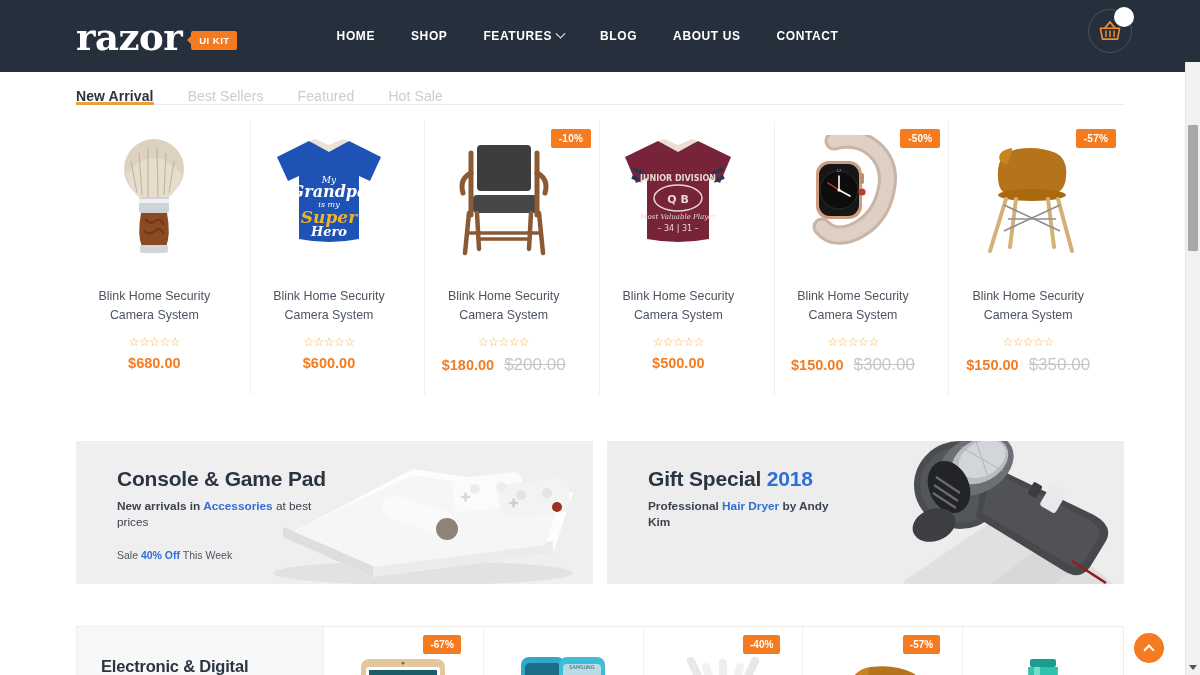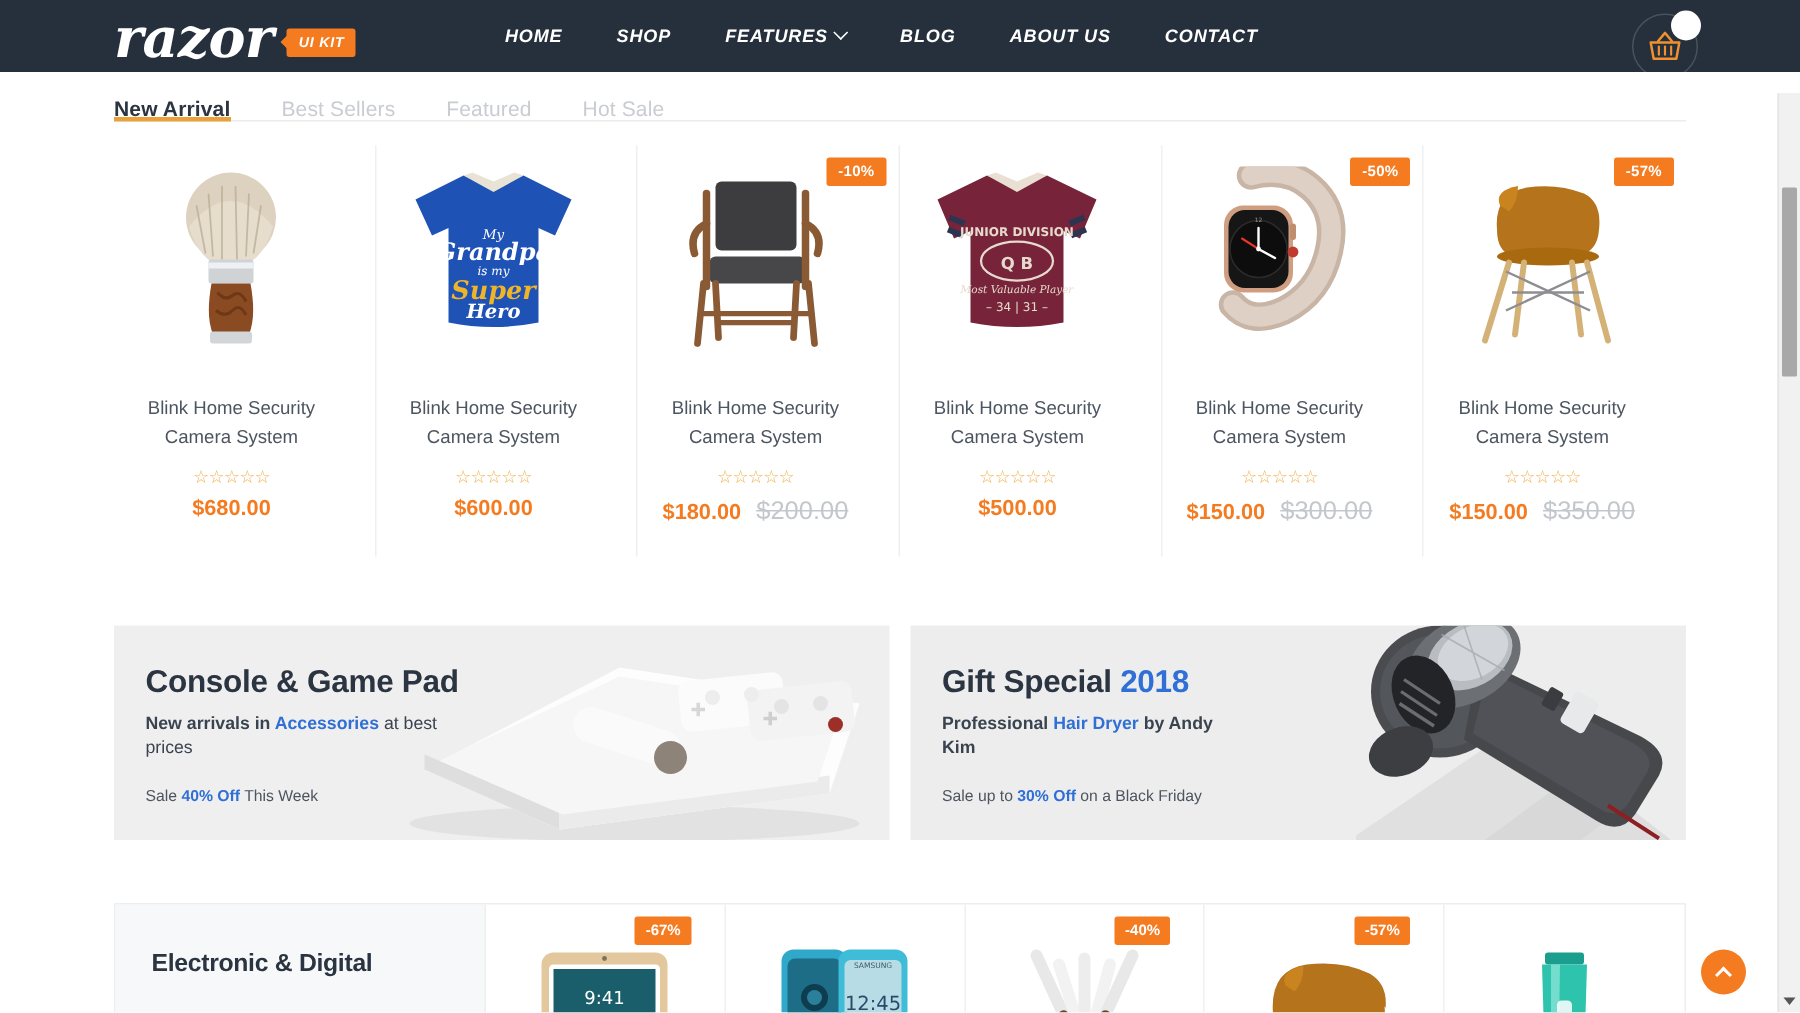--- a/index.html
+++ b/index.html
@@ -8,26 +8,25 @@
     overflow: hidden;
     background: #ffffff;
     font-family: "Liberation Sans", sans-serif;
     -webkit-font-smoothing: antialiased;
   }
   .page { position: relative; width: 1200px; height: 675px; background:#fff; overflow:hidden; }
 
   
   .header {
     position: relative;
-    height: 48px;
+    height: 72px;
     background: #26303d;
     display: flex;
     align-items: center;
     padding: 0 0 0 76px;
-    font-style: italic;
   }
   .brand { display:flex; align-items:center; gap:6px; }
   .brand-word {
     font-family: "DejaVu Serif", serif;
     font-size: 37px;
     font-weight: 700;
     color: #ffffff;
     letter-spacing: -0.5px;
     line-height: 1;
     position: relative;
@@ -156,21 +155,21 @@
     grid-template-columns: 1fr 1fr;
     gap: 14px;
     padding: 0 76px;
     margin-top: 46px;
   }
   .promo {
     position:relative;
     height: 143px;
     background: #efefef;
     overflow:hidden;
-    padding: 26px 0 0 21px;
+    padding: 26px 0 0 41px;
   }
   .promo.right { background:#ededed; }
   .promo-title {
     font-size: 21px;
     font-weight:700;
     color:#2b3441;
     letter-spacing:-0.2px;
     position:relative; z-index:2;
   }
   .promo-title .hl { color:#2f6fd6; }
@@ -467,23 +466,20 @@
       </svg>
     </div>
 
     <div class="promo right">
       <div class="promo-title">
         <span>Gift Special </span><span class="hl">2018</span>
       </div>
       <div class="promo-sub">
         <span>Professional </span><span class="hl">Hair Dryer</span><span> by Andy Kim</span>
       </div>
-      <div class="promo-note">
-        <span>Sale up to </span><span class="hl">30% Off</span><span> on a Black Friday</span>
-      </div>
       <svg class="promo-art" width="370" height="143" viewBox="0 0 370 143">
         <path d="M150 140 L250 72 L330 120 L300 143 L150 143 Z" fill="#d9d9d9" opacity=".65"></path>
         <path d="M236 143 L300 96 L360 143 Z" fill="#cfcfcf" opacity=".5"></path>
         <ellipse cx="206" cy="44" rx="46" ry="44" fill="#4a4c50"></ellipse>
         <ellipse cx="206" cy="44" rx="40" ry="38" fill="#53565a"></ellipse>
         <path d="M232 22 L340 74 Q360 85 352 100 L336 126 Q326 140 310 130 L222 76 Z" fill="#46484c"></path>
         <path d="M238 30 L334 78 Q350 87 344 98 L332 118 Q324 130 312 122 L228 72 Z" fill="#505257"></path>
         <ellipse cx="222" cy="24" rx="40" ry="28" fill="#6c6f74" transform="rotate(-28 222 24)"></ellipse>
         <ellipse cx="226" cy="20" rx="30" ry="21" fill="#b9bcc0" transform="rotate(-28 226 20)"></ellipse>
         <ellipse cx="228" cy="18" rx="25" ry="17" fill="#d2d5d9" transform="rotate(-28 228 18)"></ellipse>

